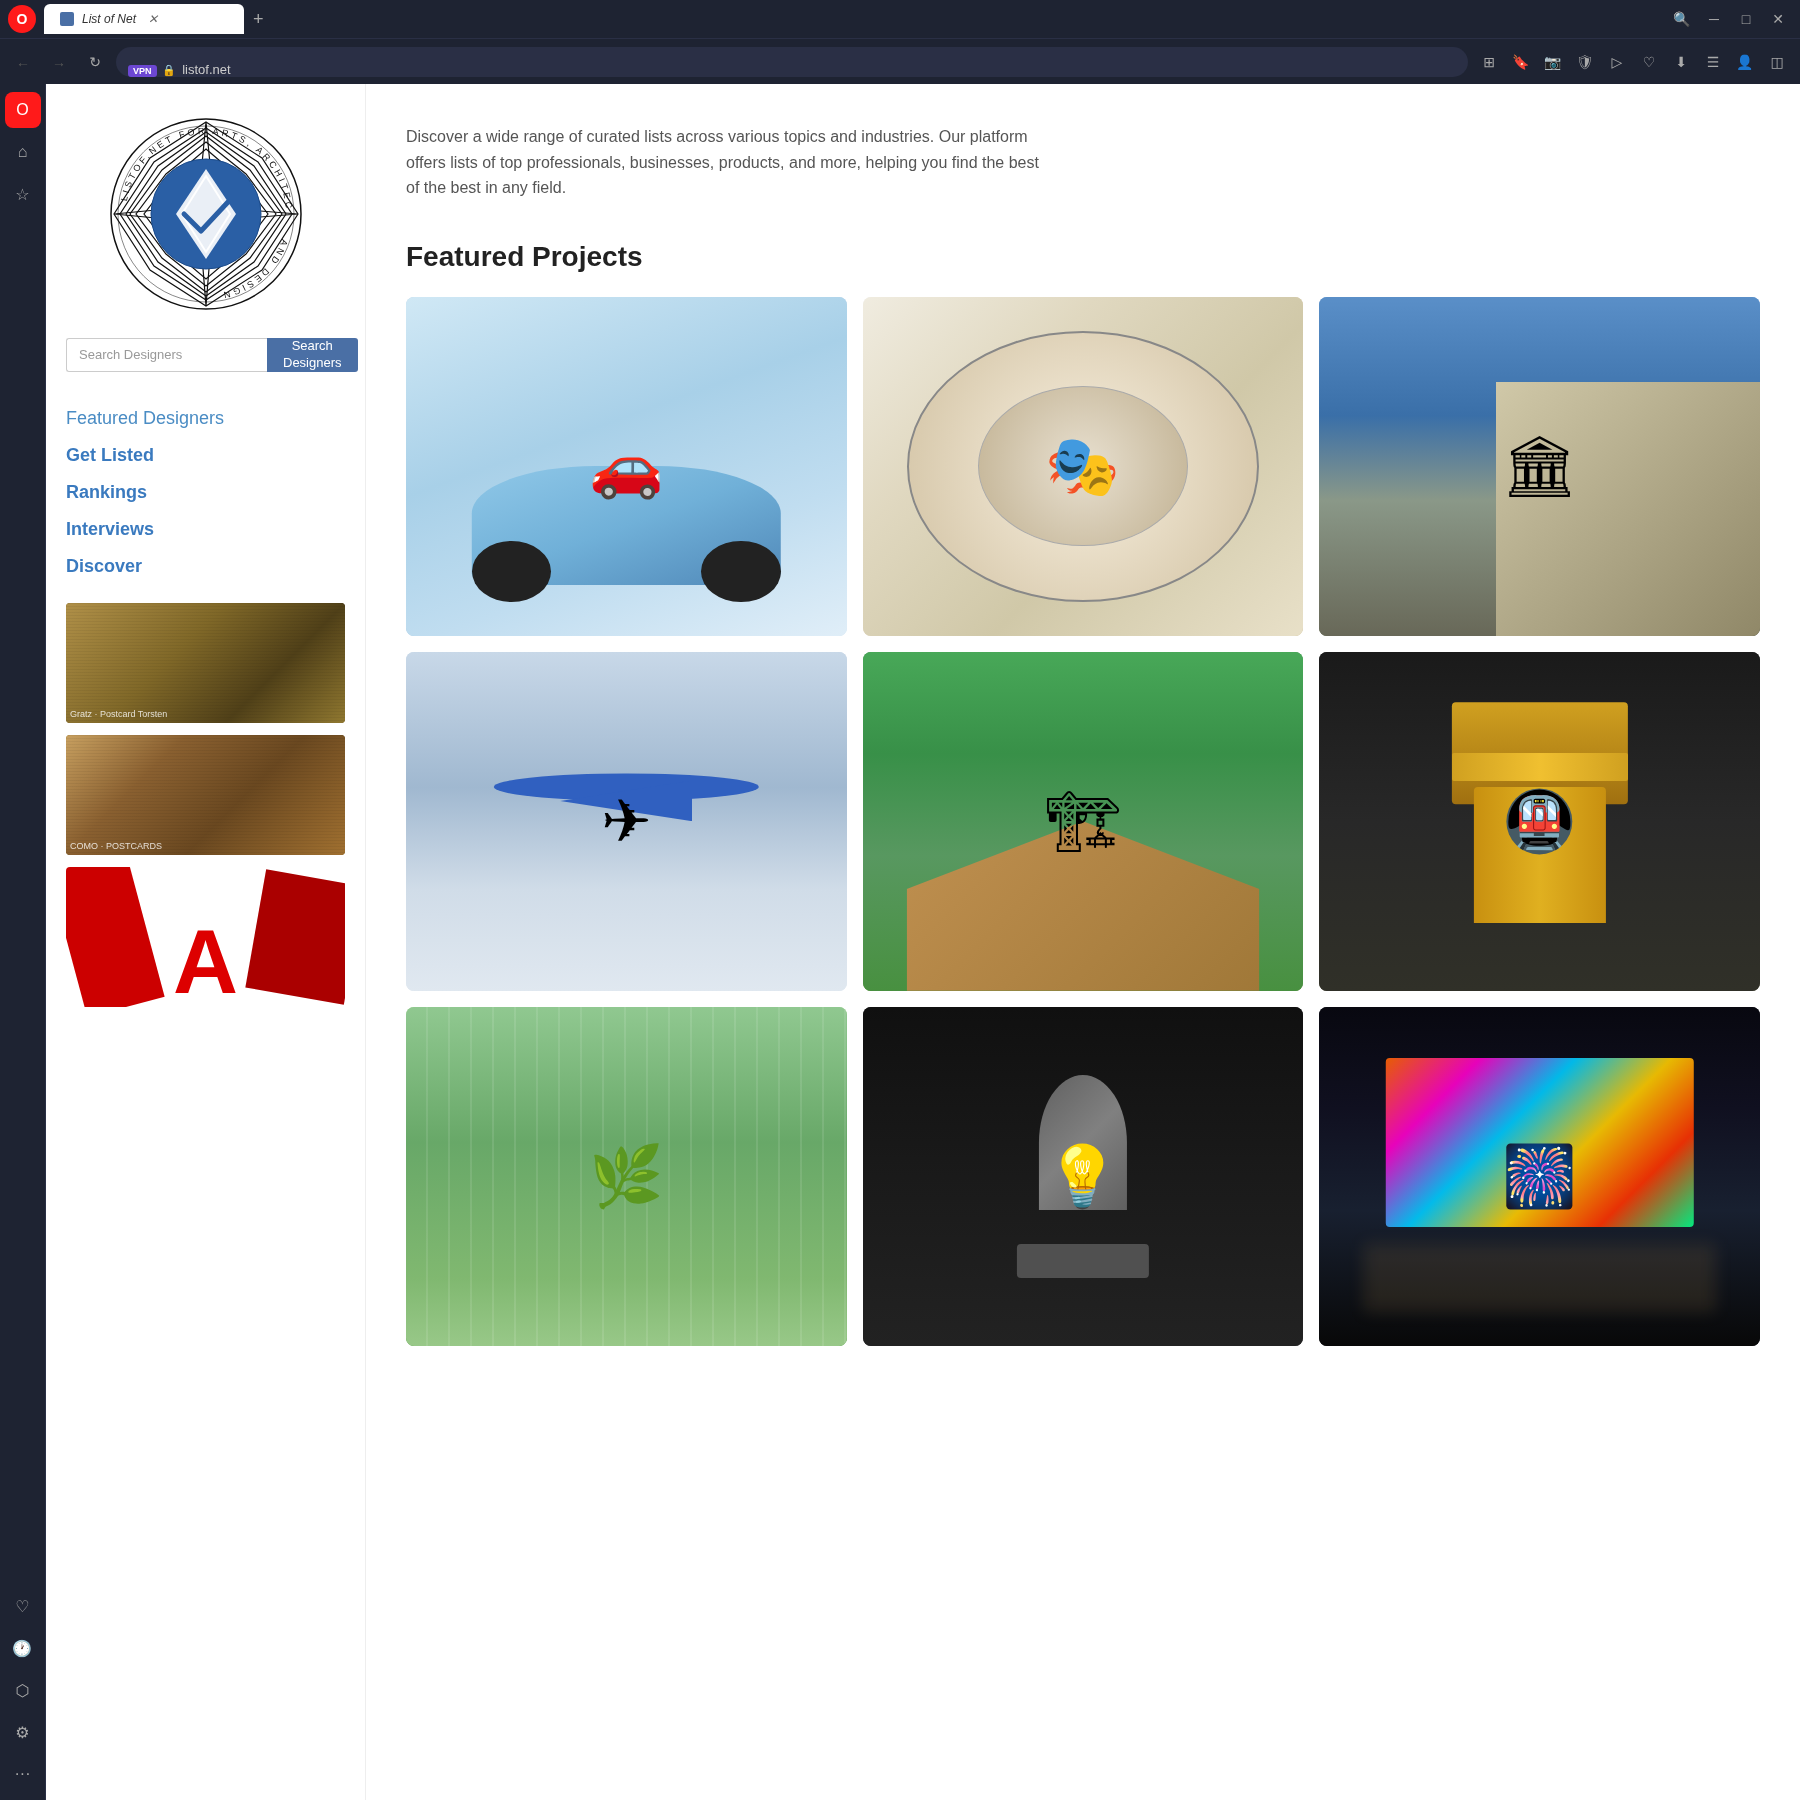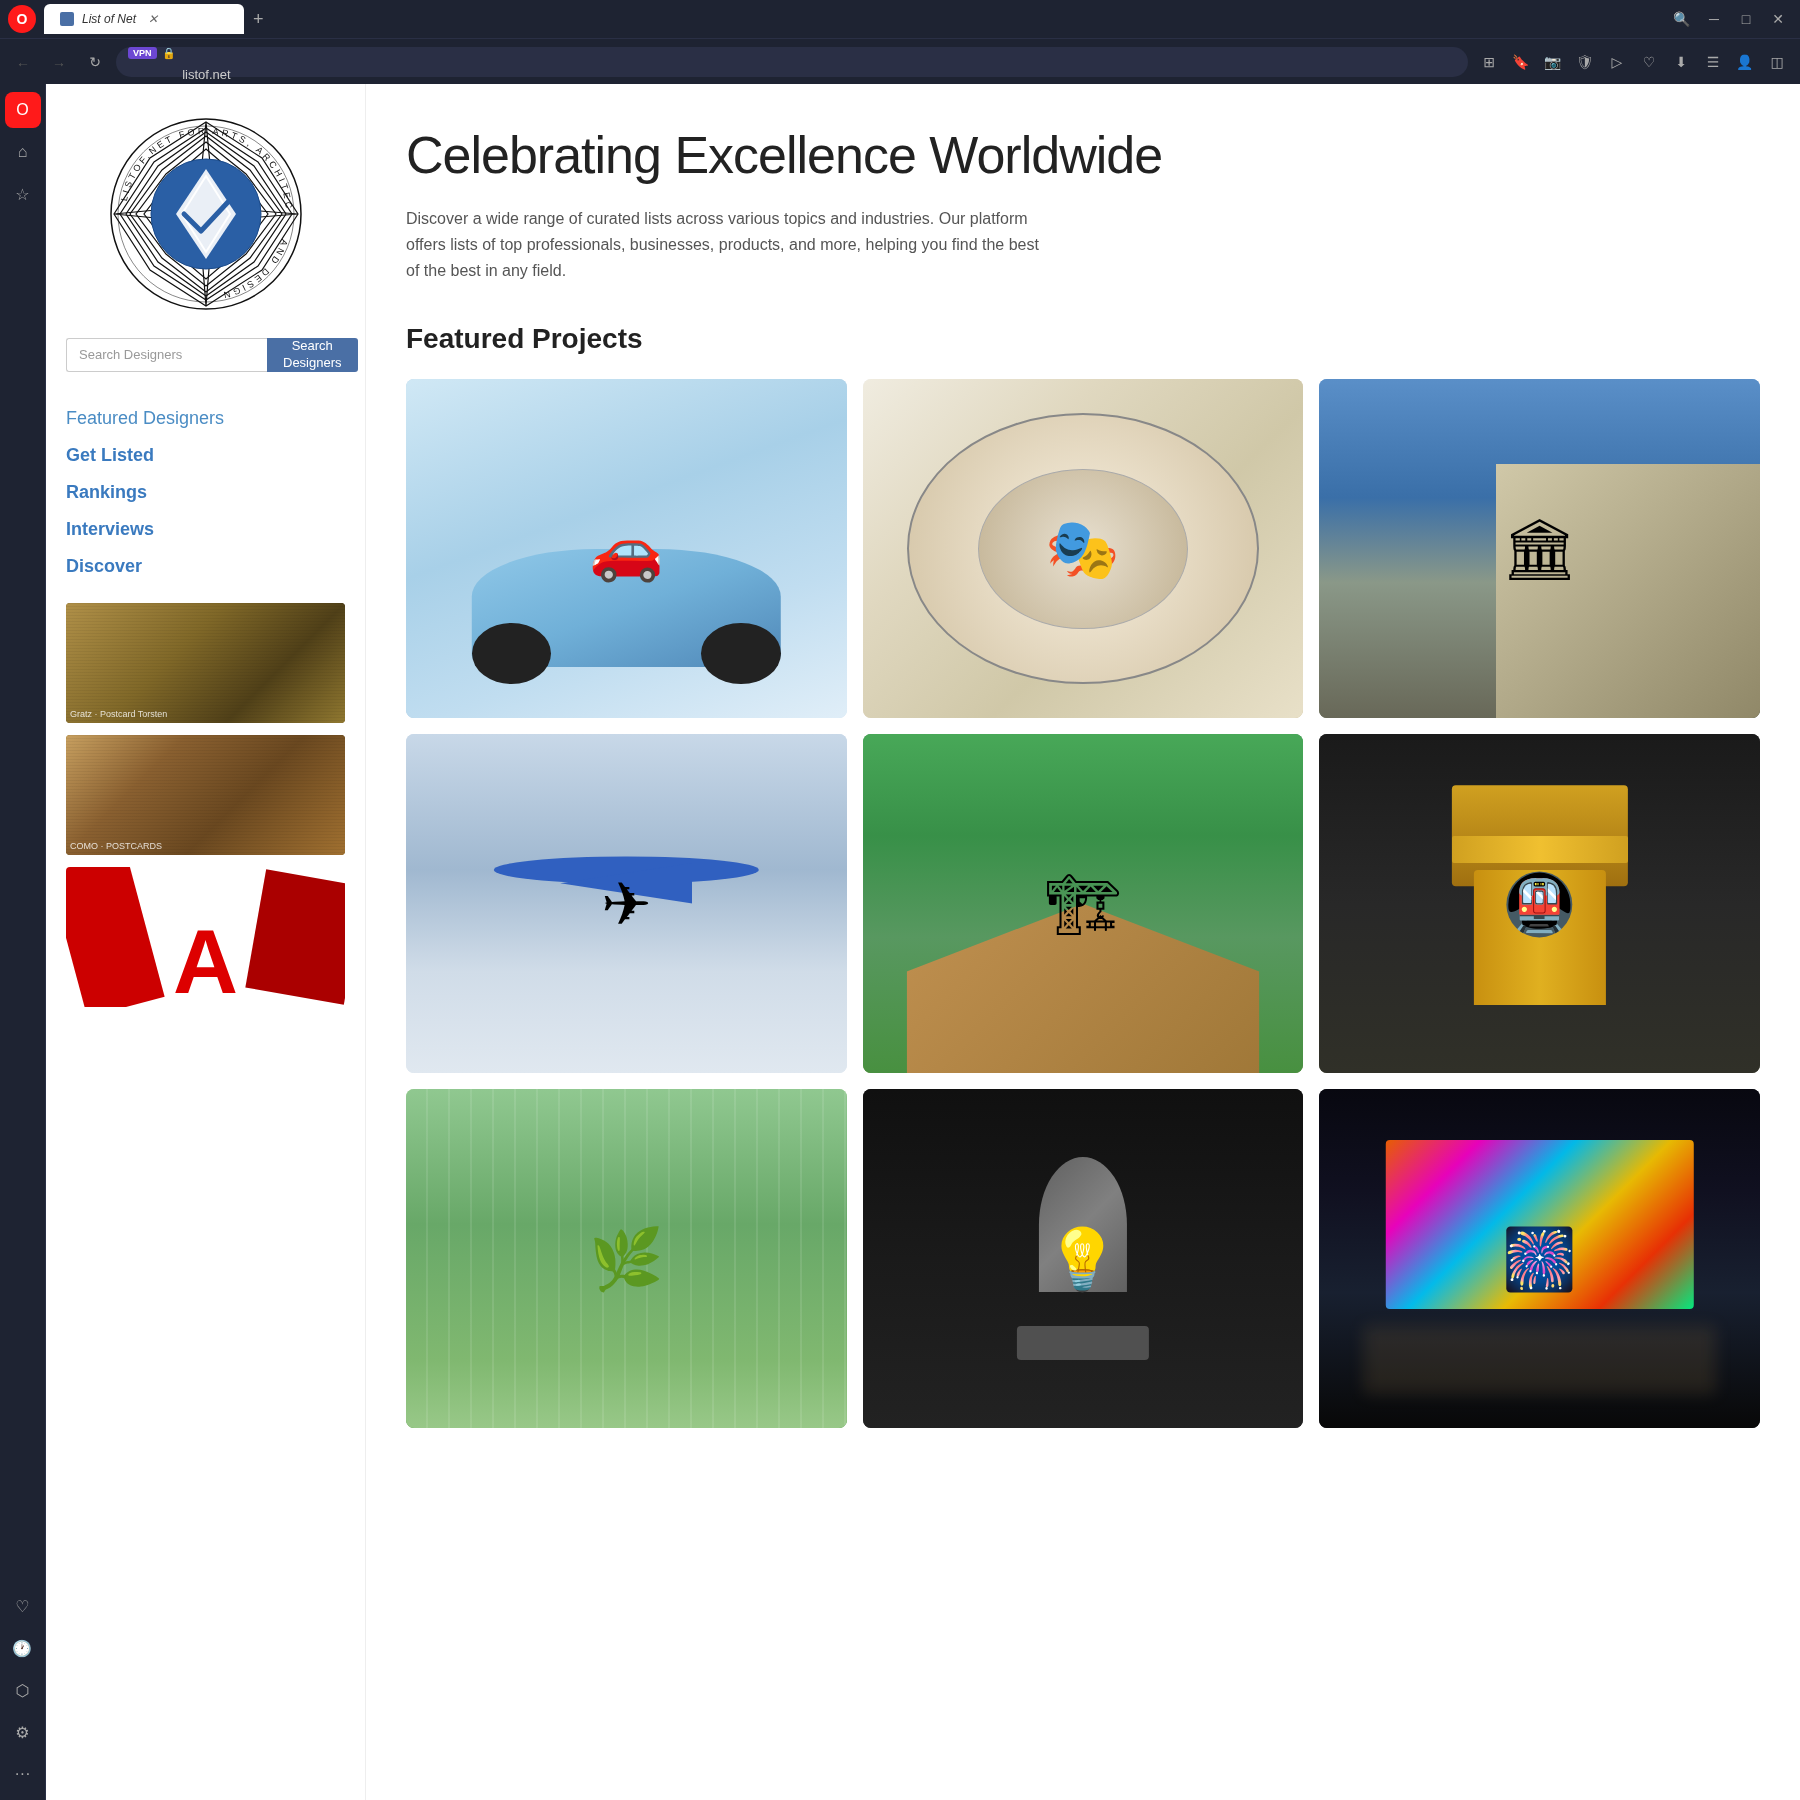--- a/index.html
+++ b/index.html
@@ -139,21 +139,21 @@
       flex-shrink: 0;
     }
     .nav-btn.disabled { color: #555; cursor: default; }
 
     .address-input-wrap {
       flex: 1;
       background: #2a2f45;
       border-radius: 16px;
       height: 30px;
       display: flex;
-      align-items: flex-start;
+      align-items: flex-end;
       padding: 0 12px;
       gap: 6px;
     }
 
     .vpn-badge {
       background: #6c47d3;
       color: white;
       font-size: 9px;
       font-weight: bold;
       padding: 1px 5px;
@@ -682,21 +682,20 @@
             </div>
             <div class="sidebar-img red-abstract" style="height:140px;">
               <div class="red-shape1"></div>
               <div class="red-shape2"></div>
               <div style="position:absolute;bottom:0;left:50%;transform:translateX(-50%);font-size:90px;font-weight:900;color:#dd0000;line-height:1;">A</div>
             </div>
           </div>
         </div>
 
         <div class="right-panel">
-          <h1 class="hero-title">Celebrating Excellence Worldwide</h1>
           <p class="hero-desc">Discover a wide range of curated lists across various topics and industries. Our platform offers lists of top professionals, businesses, products, and more, helping you find the best of the best in any field.</p>
 
           <h2 class="section-title">Featured Projects</h2>
 
           <div class="projects-grid">
 
             <div class="project-card proj-car">
               <div class="img-sim" style="background:linear-gradient(160deg,#d0e8f5 0%,#a8d0e8 40%,#c0ddf0 70%,#e0eef8 100%);">
                 <div style="position:absolute;bottom:15%;left:50%;transform:translateX(-50%);width:70%;height:35%;background:linear-gradient(160deg,#90c8e8 0%,#70b0d8 50%,#5088b8 100%);border-radius:40% 40% 10% 10%;"></div>
                 <div style="position:absolute;bottom:10%;left:15%;width:18%;height:18%;background:#222;border-radius:50%;"></div>

